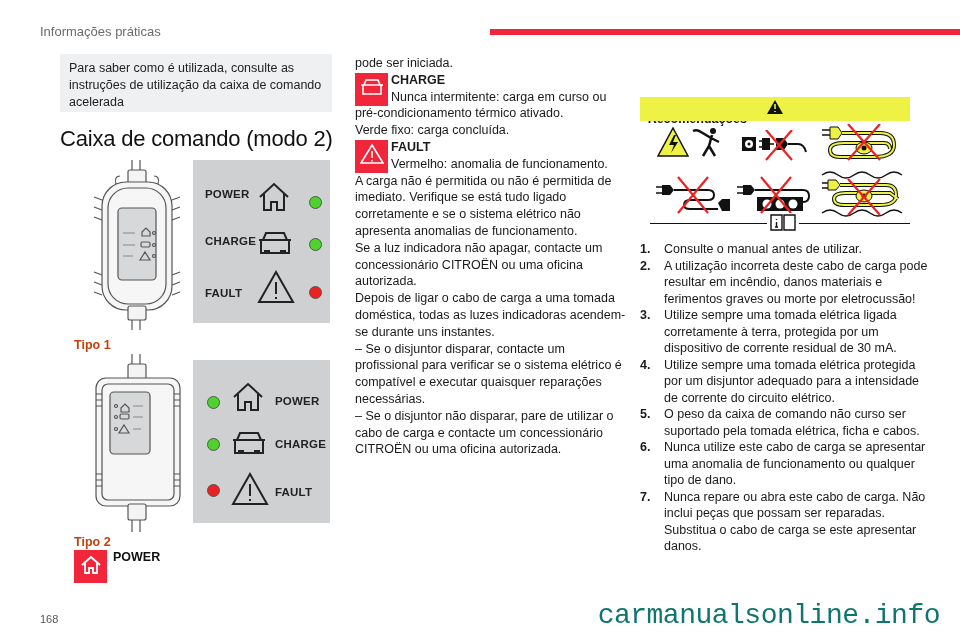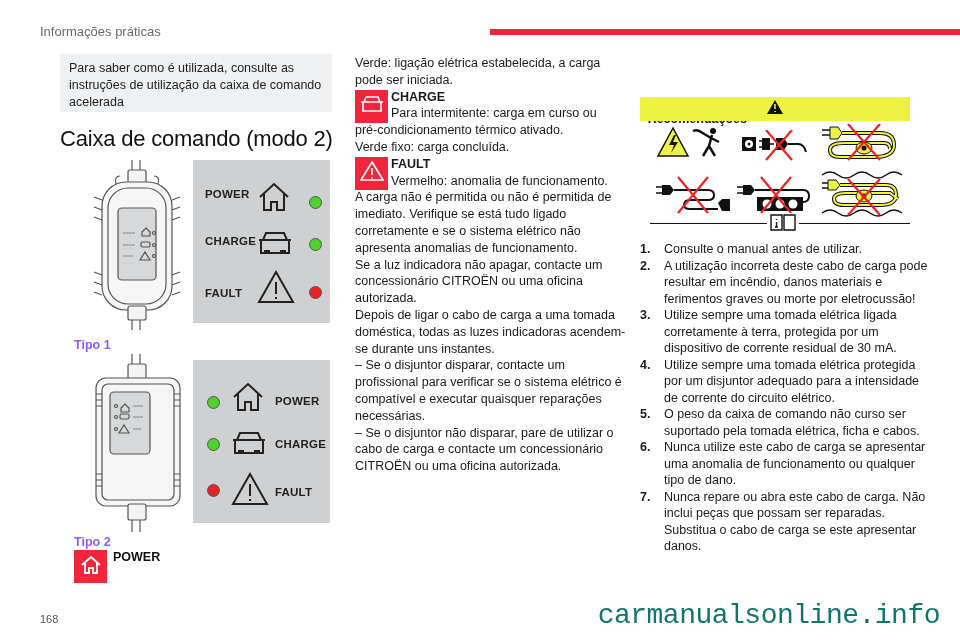--- a/index.html
+++ b/index.html
@@ -14,21 +14,21 @@
   .section-title { position: absolute; left: 60px; top: 126px; font-size: 22px; font-weight: normal; color: #111; letter-spacing: -0.2px; }
 
   .device { position: absolute; }
   .panel { position: absolute; background: #ced0d1; }
   .panel-row { position: absolute; display: flex; align-items: center; }
   .panel-label { font-size: 11.5px; font-weight: bold; color: #222; letter-spacing: 0.2px; }
   .led { width: 13px; height: 13px; border-radius: 50%; border: 1px solid #555; }
   .led.green { background: #4fd12e; }
   .led.red { background: #e82324; }
 
-  .caption { position: absolute; font-size: 12.5px; font-weight: bold; color: #8b5cf6; }
+  .caption { position: absolute; font-size: 12.5px; font-weight: bold; color: #c2410c; }
 
   .icon-red { position: absolute; width: 33px; height: 33px; background: #f2263a; display: flex; align-items: center; justify-content: center; }
   .legend-title { position: absolute; font-size: 12.5px; font-weight: bold; color: #111; }
 
   .col2 { position: absolute; left: 355px; top: 55px; width: 275px; font-size: 12.5px; line-height: 16.8px; color: #1a1a1a; }
   .col2 p { margin: 0; }
   .indent { padding-left: 36px; }
 
   .col3-title { position: absolute; left: 640px; top: 58px; font-size: 12.5px; font-weight: bold; line-height: 17px; color: #111; margin-top: 36px; }
   .label-img { position: absolute; left: 640px; top: 97px; width: 290px; height: 135px; }
@@ -173,33 +173,32 @@
 <div class="icon-red" style="left:74px; top:550px;">
   <span>
     <svg width="22" height="20" viewBox="0 0 22 20">
         <path d="M2 10 L11 2 L20 10 M5 8 V18 H9 V13 H13 V18 H17 V8" fill="none" stroke="#fff" stroke-width="1.8"></path>
       </svg>
   </span>
 </div>
 <div class="legend-title" style="left:113px; top:550px;">POWER</div>
 
 <div class="col2">
-  <p>Verde: ligação elétrica estabelecida, a carga</p>
   <p>pode ser iniciada.</p>
 
   <div style="position:relative; margin-top:0;">
     <div class="icon-red" style="left:0; top:1px;">
       <span>
         <svg width="24" height="18" viewBox="0 0 24 18">
             <path d="M1 7 H23 M4 7 L6 2 H18 L20 7 M3 7 V16 H21 V7" fill="none" stroke="#fff" stroke-width="1.6"></path>
           </svg>
       </span>
     </div>
     <p class="indent" style="font-weight:bold;">CHARGE</p>
-    <p class="indent">Para intermitente: carga em curso ou</p>
+    <p class="indent">Nunca intermitente: carga em curso ou</p>
     <p>pré-condicionamento térmico ativado.</p>
     <p>Verde fixo: carga concluída.</p>
   </div>
 
   <div style="position:relative;">
     <div class="icon-red" style="left:0; top:1px;">
       <span>
         <svg width="24" height="22" viewBox="0 0 24 22">
             <path d="M12 2 L23 20 H1 Z" fill="none" stroke="#fff" stroke-width="1.6"></path>
             <path d="M12 8 V15 M12 17 V18.5" stroke="#fff" stroke-width="1.6"></path>

